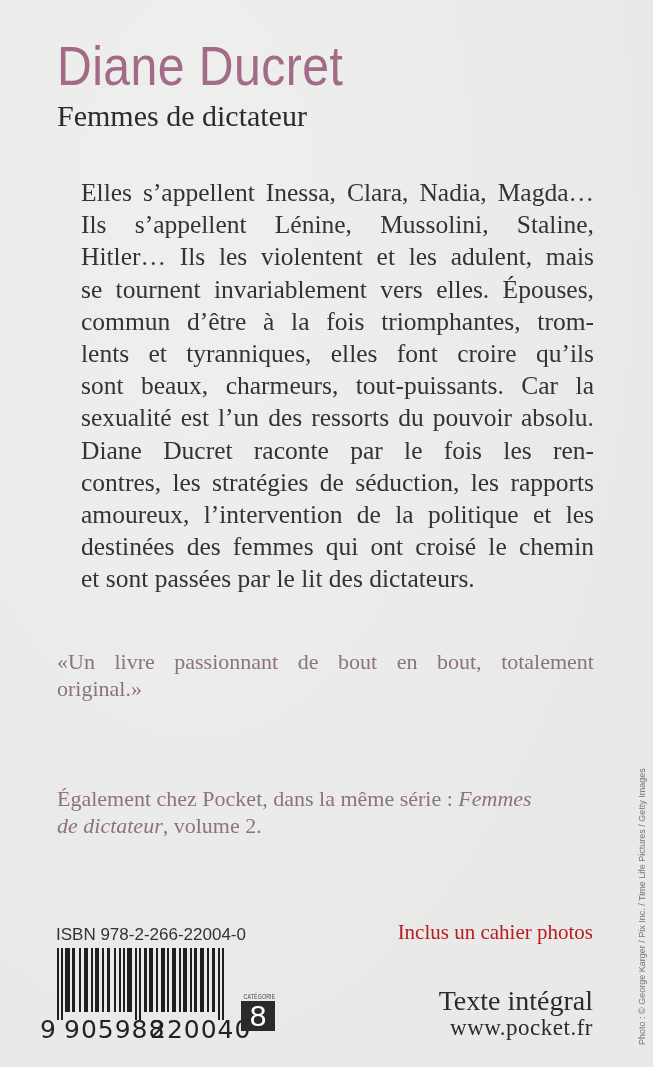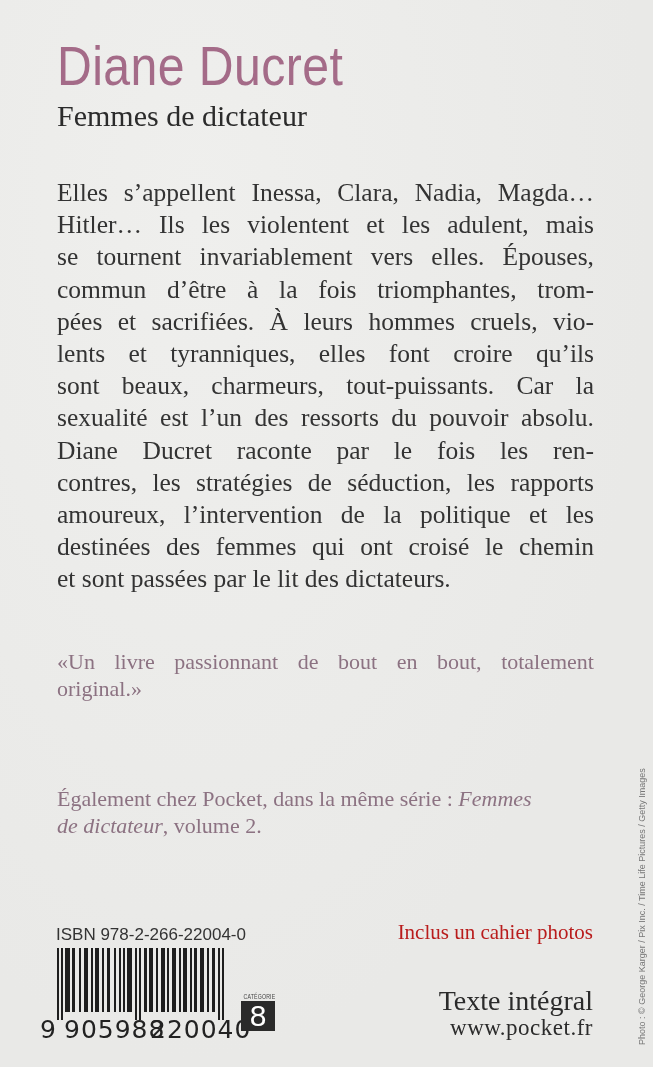--- a/index.html
+++ b/index.html
@@ -19,21 +19,21 @@
     }
     .title {
       position:absolute; left:57px; top:101px;
       font-size:30px; color:#2b2b2b; line-height:1;
     }
     .blurb {
       position:absolute; left:57px; top:177px; width:537px;
       font-size:25.5px; line-height:32.2px; color:#333;
       text-align:justify;
     }
-    .blurb .line { display:block; white-space:nowrap; text-align:justify; text-align-last:justify; }
+    .blurb .line { display:block; white-space:nowrap; text-align:justify; text-align-last:justify;margin-left:24px; }
     .blurb .line.last { text-align-last:left; }
     .quote {
       position:absolute; left:57px; top:648px; width:537px;
       font-size:22px; line-height:27px; color:#8c7282;
     }
     .quote .q1 { display:block; text-align:justify; text-align-last:justify; white-space:nowrap; }
     .quote .attribution {
       display:block; text-align:right; color:#7e5f71; font-size:22.5px; margin-top:3px;
     }
     .also {
@@ -92,24 +92,24 @@
 </head>
 <body>
 
 <div>
 
   <div class="author">Diane Ducret</div>
   <div class="title">Femmes de dictateur</div>
 
   <div class="blurb">
     <span class="line">Elles s’appellent Inessa, Clara, Nadia, Magda…</span>
+    <span class="line">Ils s’appellent Lénine, Mussolini, Staline,</span>
     <span class="line">Hitler… Ils les violentent et les adulent, mais</span>
     <span class="line">se tournent invariablement vers elles. Épouses,</span>
     <span class="line">commun d’être à la fois triomphantes, trom-</span>
-    <span class="line">pées et sacrifiées. À leurs hommes cruels, vio-</span>
     <span class="line">lents et tyranniques, elles font croire qu’ils</span>
     <span class="line">sont beaux, charmeurs, tout-puissants. Car la</span>
     <span class="line">sexualité est l’un des ressorts du pouvoir absolu.</span>
     <span class="line">Diane Ducret raconte par le fois les ren-</span>
     <span class="line">contres, les stratégies de séduction, les rapports</span>
     <span class="line">amoureux, l’intervention de la politique et les</span>
     <span class="line">destinées des femmes qui ont croisé le chemin</span>
     <span class="line last">et sont passées par le lit des dictateurs.</span>
   </div>
 

